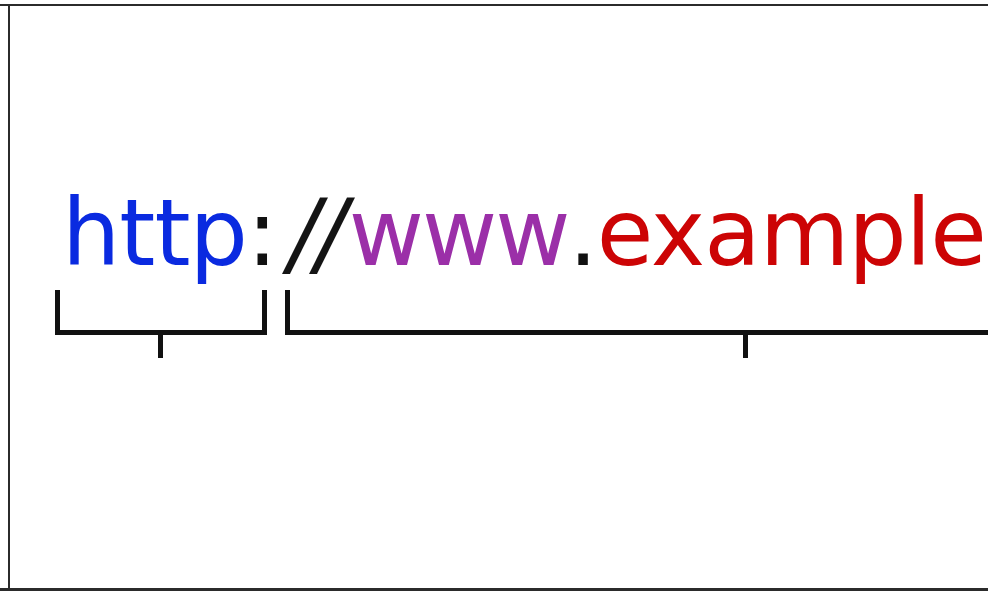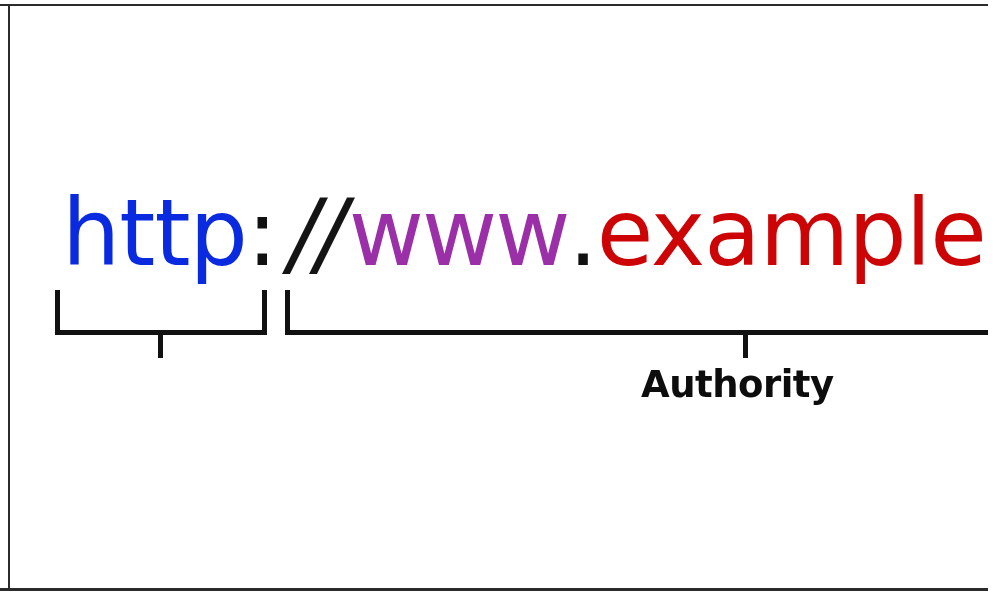--- a/index.html
+++ b/index.html
@@ -110,15 +110,14 @@
     <div class="bk-base"></div>
     <div class="bk-stem"></div>
   </div>
 
   <div class="bracket" id="bracket-authority">
     <div class="bk-side bk-left"></div>
     <div class="bk-base"></div>
     <div class="bk-stem"></div>
   </div>
 
-  <div class="bracket-label" id="label-authority">Authority</div>
 
 </div>
 
 </body></html>

